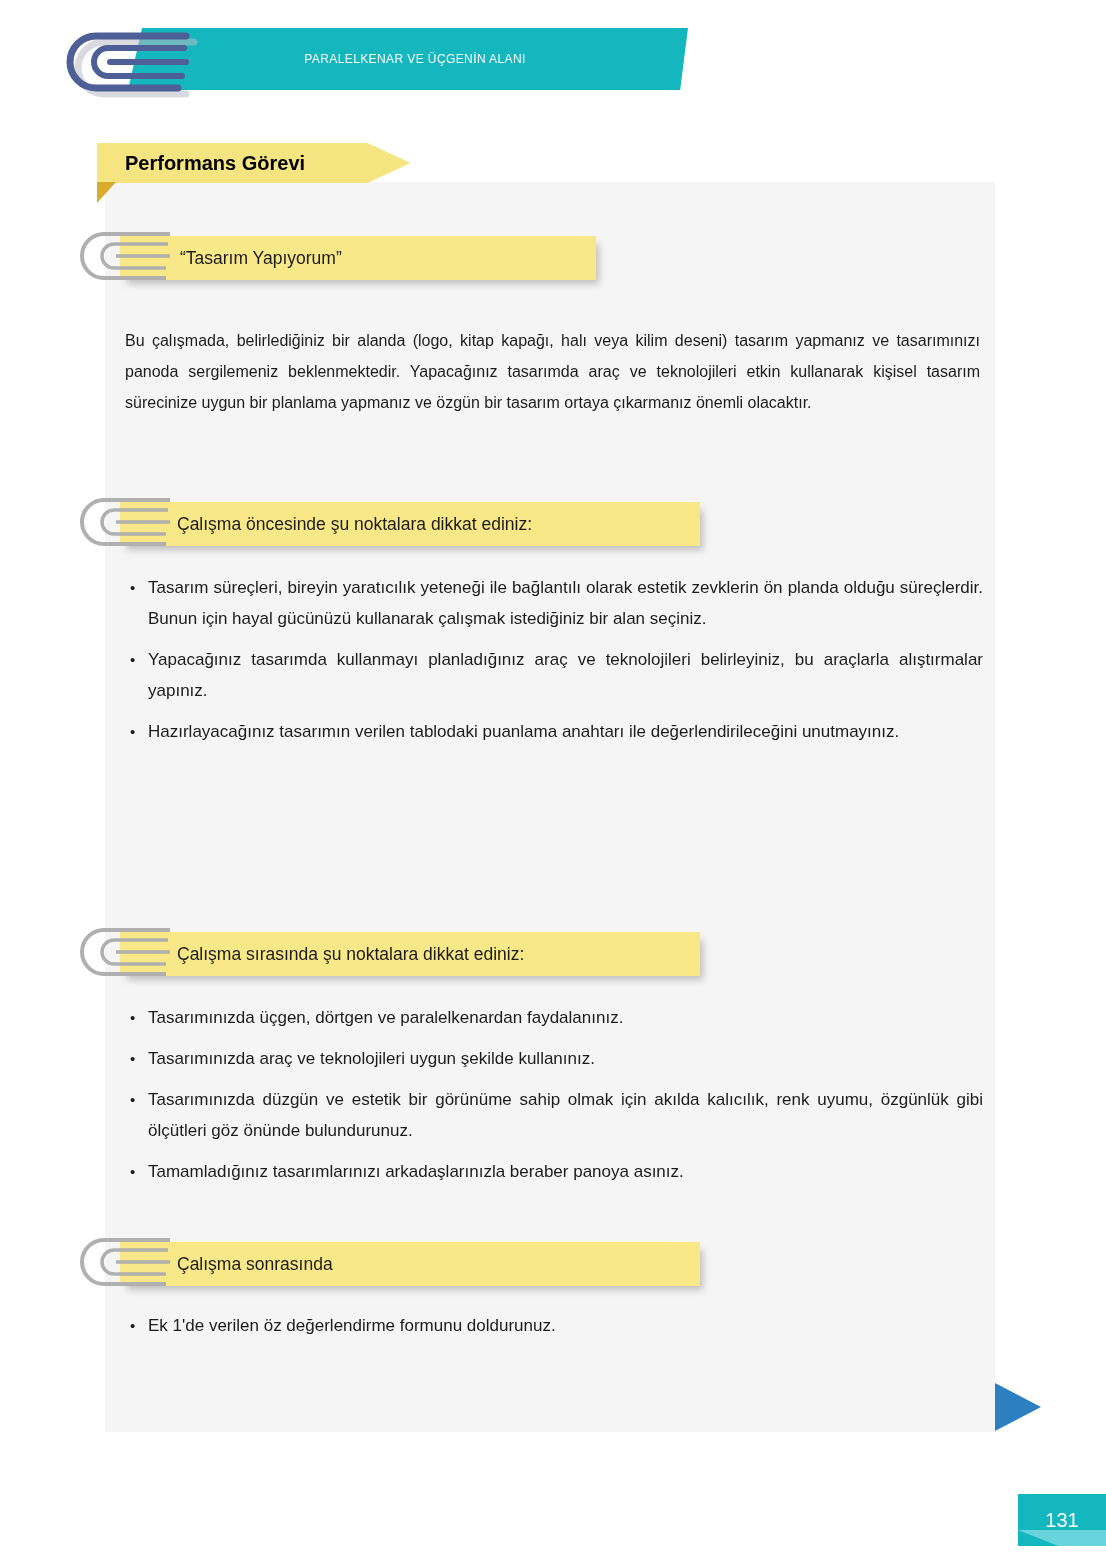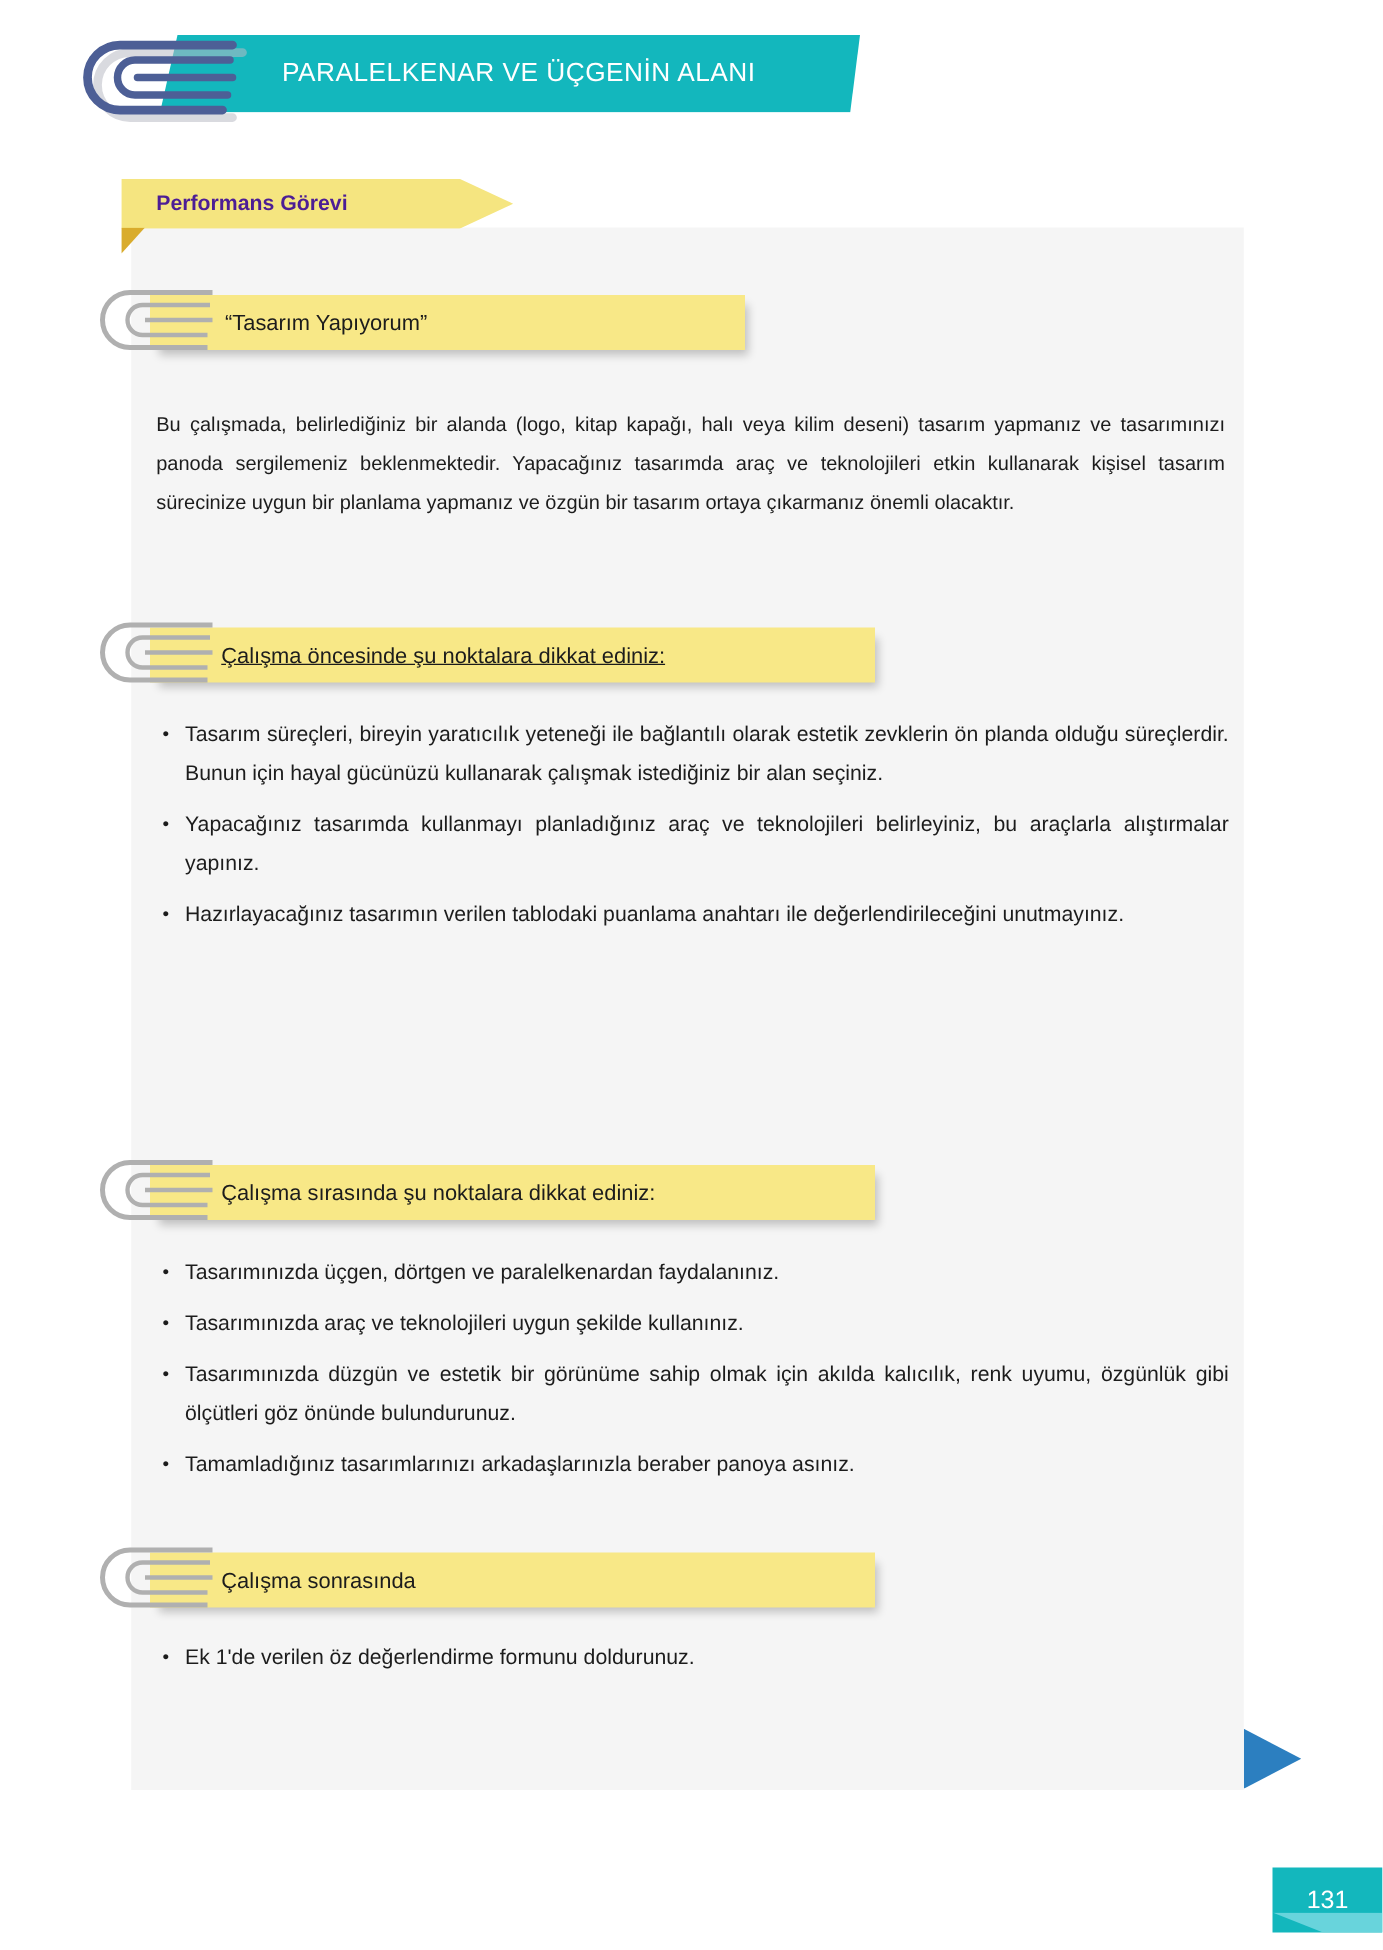--- a/index.html
+++ b/index.html
@@ -32,21 +32,21 @@
   #header-banner .banner-text {
     position: absolute;
     left: 0;
     top: 0;
     width: 100%;
     height: 100%;
     display: flex;
     align-items: center;
     justify-content: center;
     color: #ffffff;
-    font-size: 21px;
+    font-size: 12px;
     letter-spacing: 0.4px;
     padding-left: 14px;
     box-sizing: border-box;
   }
 
   
   #header-clip {
     position: absolute;
     left: 62px;
     top: 26px;
@@ -68,23 +68,23 @@
     background: #f5e580;
     clip-path: polygon(0 0, 82% 0, 95% 50%, 82% 100%, 0 100%);
   }
   #performans-ribbon .ribbon-text {
     position: absolute;
     left: 28px;
     top: 0;
     height: 100%;
     display: flex;
     align-items: center;
-    font-size: 17px;
+    font-size: 20px;
     font-weight: bold;
-    color: #4c1d95;
+    color: #000000;
   }
   #ribbon-fold {
     position: absolute;
     left: 97px;
     top: 182px;
     width: 19px;
     height: 21px;
     background: #d9ac2d;
     clip-path: polygon(0 0, 100% 0, 0 100%);
   }
@@ -245,21 +245,21 @@
     <path d="M100 6 L34 6 A22 22 0 0 0 34 50 L96 50" fill="none" stroke="#b0b0b0" stroke-width="4"></path>
     <path d="M98 16 L44 16 A12 12 0 0 0 44 40 L96 40" fill="none" stroke="#b0b0b0" stroke-width="3.5"></path>
     <path d="M46 28 L100 28" fill="none" stroke="#b0b0b0" stroke-width="3.5"></path>
   </g>
 </svg>
 
 <div class="body-paragraph" style="left:125px; top:325px; width:855px;">Bu çalışmada, belirlediğiniz bir alanda (logo, kitap kapağı, halı veya kilim deseni) tasarım yapmanız ve tasarımınızı panoda sergilemeniz beklenmektedir. Yapacağınız tasarımda araç ve teknolojileri etkin kullanarak kişisel tasarım sürecinize uygun bir planlama yapmanız ve özgün bir tasarım ortaya çıkarmanız önemli olacaktır.</div>
 
 <div class="section-tab" style="left:120px; top:502px; width:580px;">
   <div class="tab-bar"></div>
-  <div class="tab-text" style="left:57px;text-decoration:underline;">Çalışma öncesinde şu noktalara dikkat ediniz:</div>
+  <div class="tab-text" style="left:57px;">Çalışma öncesinde şu noktalara dikkat ediniz:</div>
 </div>
 <svg class="tab-clip" style="left:70px; top:494px;" viewBox="0 0 122 62">
   <g>
     <path d="M100 6 L34 6 A22 22 0 0 0 34 50 L96 50" fill="none" stroke="#b0b0b0" stroke-width="4"></path>
     <path d="M98 16 L44 16 A12 12 0 0 0 44 40 L96 40" fill="none" stroke="#b0b0b0" stroke-width="3.5"></path>
     <path d="M46 28 L100 28" fill="none" stroke="#b0b0b0" stroke-width="3.5"></path>
   </g>
 </svg>
 
 <ul class="bullet-list" style="left:128px; top:572px; width:855px;">

